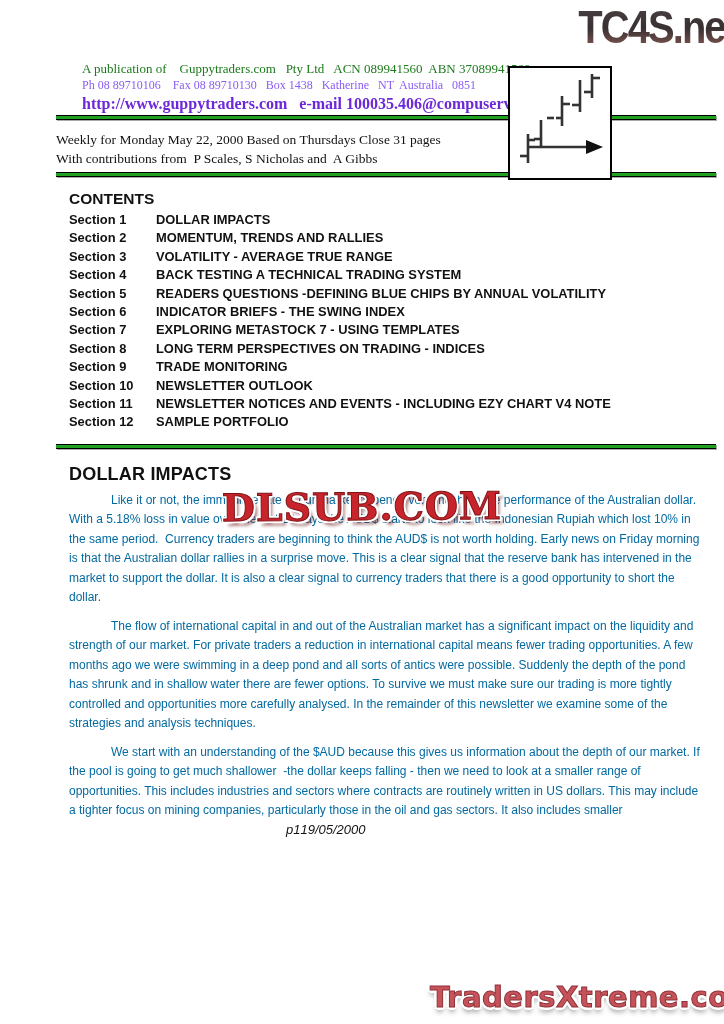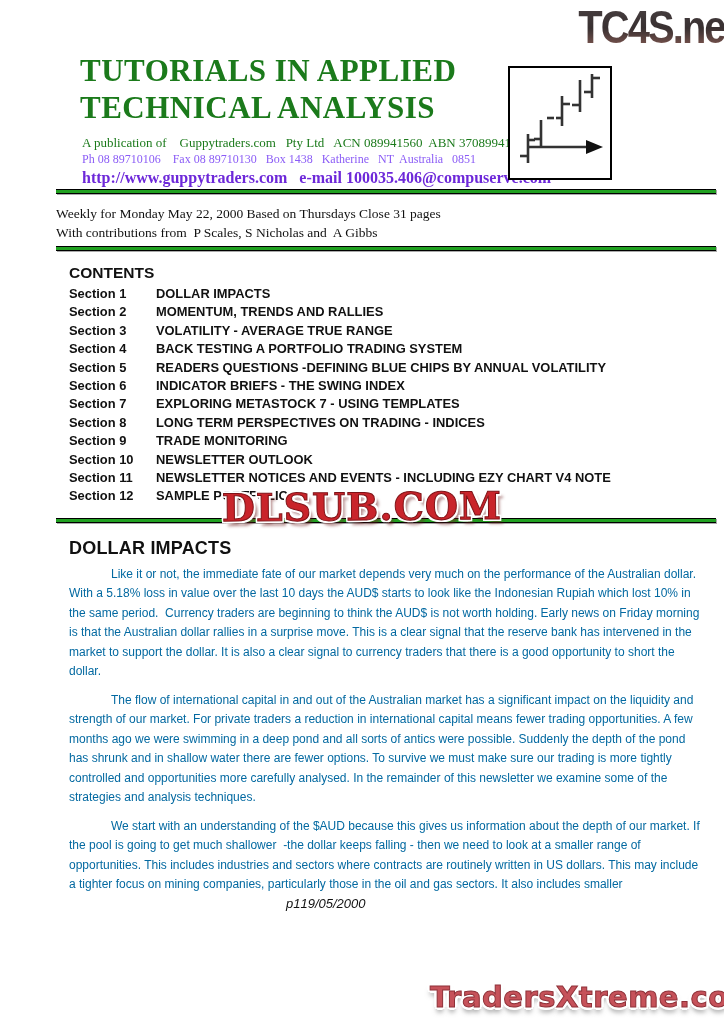--- a/index.html
+++ b/index.html
@@ -123,24 +123,20 @@
         <line x1="74" y1="24" x2="82" y2="24"></line>
         <line x1="82" y1="10" x2="90" y2="10"></line>
 
         <line x1="18" y1="79" x2="76" y2="79"></line>
       </g>
       <polygon points="76,72 93,79 76,86" fill="#111"></polygon>
     </svg>
   </div>
 
   <div class="inner">
-    <div class="title">
-      <div>TUTORIALS IN APPLIED</div>
-      <div>TECHNICAL ANALYSIS</div>
-    </div>
 
     <div class="publine pub-green">A publication of    Guppytraders.com   Pty Ltd   ACN 089941560  ABN 37089941560</div>
     <div class="publine pub-black">Ph 08 89710106    Fax 08 89710130   Box 1438   Katherine   NT  Australia   0851</div>
     <div class="publine pub-bold">http://www.guppytraders.com   e-mail 100035.406@compuserve.com</div>
 
     <div class="rule r1"></div>
 
     <div class="centerline issue">Weekly for Monday May 22, 2000 Based on Thursdays Close 31 pages</div>
     <div class="centerline">With contributions from  P Scales, S Nicholas and  A Gibbs</div>
     <div class="rule r2"></div>
@@ -148,21 +144,21 @@
     <div class="contents-heading">CONTENTS</div>
 
     <div class="contents-grid">
       <div>Section 1</div>
       <div>DOLLAR IMPACTS</div>
       <div>Section 2</div>
       <div>MOMENTUM, TRENDS AND RALLIES</div>
       <div>Section 3</div>
       <div>VOLATILITY - AVERAGE TRUE RANGE</div>
       <div>Section 4</div>
-      <div>BACK TESTING A PORTFOLIO TRADING SYSTEM</div>
+      <div>BACK TESTING A TECHNICAL TRADING SYSTEM</div>
       <div>Section 5</div>
       <div>READERS QUESTIONS -DEFINING BLUE CHIPS BY ANNUAL VOLATILITY</div>
       <div>Section 6</div>
       <div>INDICATOR BRIEFS - THE SWING INDEX</div>
       <div>Section 7</div>
       <div>EXPLORING METASTOCK 7 - USING TEMPLATES</div>
       <div>Section 8</div>
       <div>LONG TERM PERSPECTIVES ON TRADING - INDICES</div>
       <div>Section 9</div>
       <div>TRADE MONITORING</div>

